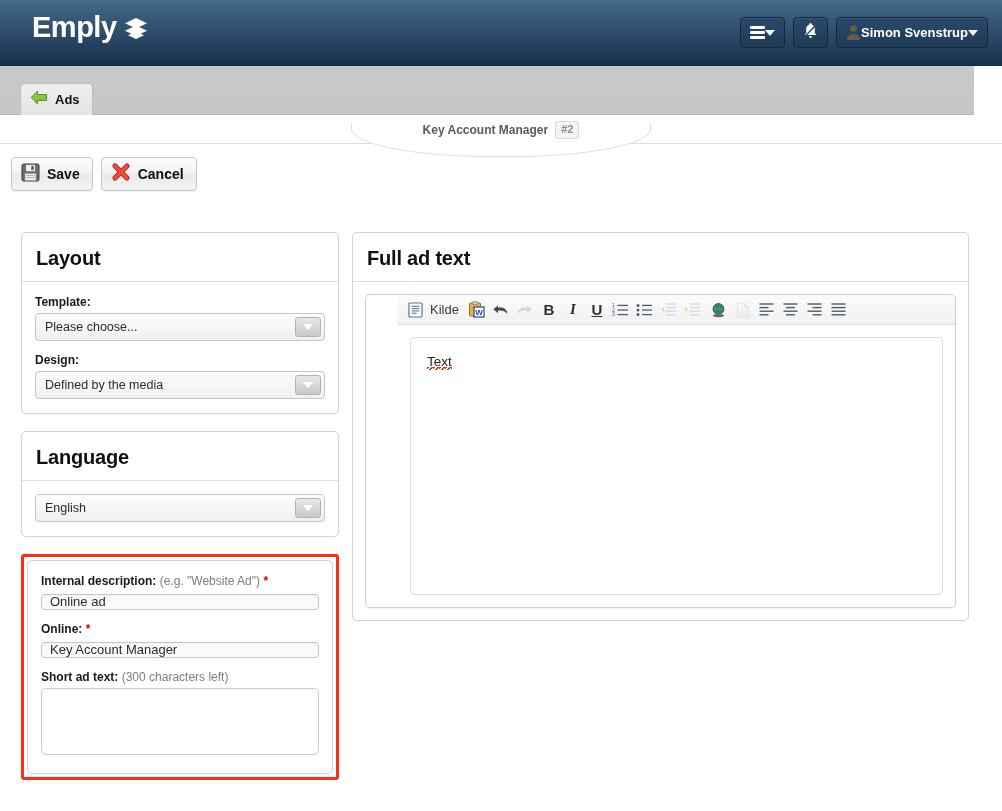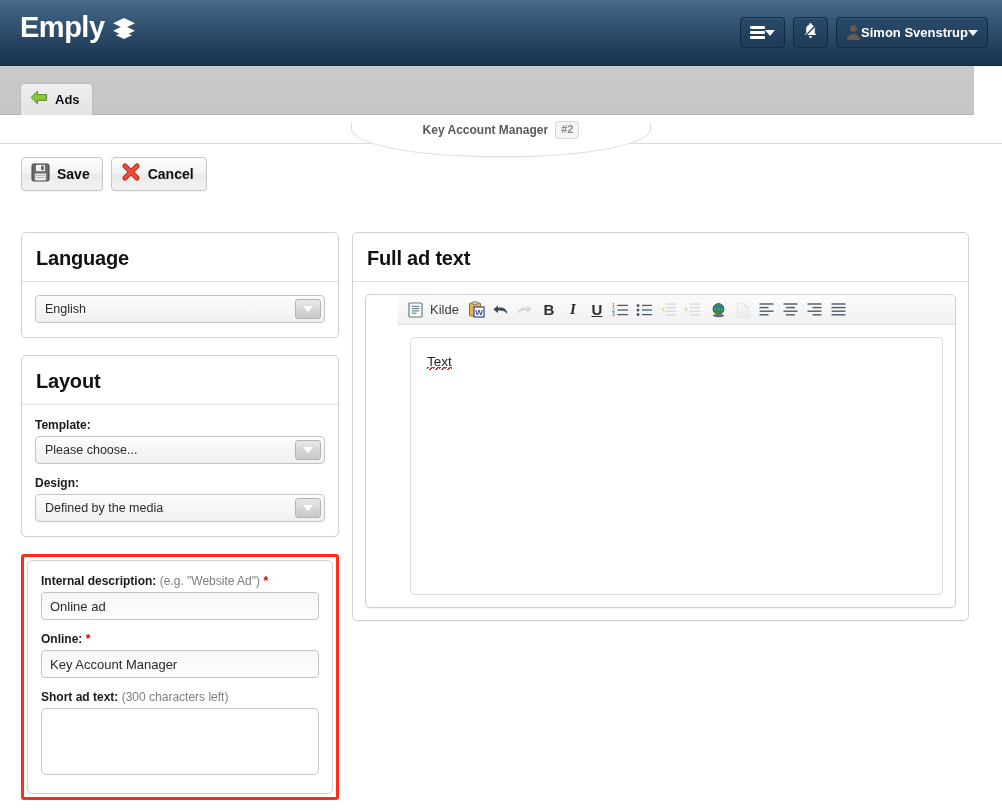--- a/index.html
+++ b/index.html
@@ -12,21 +12,21 @@
   }
 
   
   .topbar {
     position: relative;
     width: 1002px; height: 66px;
     background: linear-gradient(to bottom, #4a6d8c 0%, #3c5e7d 18%, #2c4a68 55%, #1d3a57 82%, #173350 100%);
     border-bottom: 1px solid #0f2840;
   }
   .logo {
-    position: absolute; left: 20px; top: 13px;
+    position: absolute; left: 32px; top: 13px;
     display: flex; align-items: center; gap: 6px;
   }
   .logo-text {
     color: #ffffff;
     font-size: 29px;
     font-weight: bold;
     letter-spacing: -0.5px;
     line-height: 1;
   }
   .logo-mark { display: block; }
@@ -112,21 +112,21 @@
     font-size: 11px; font-weight: bold; color: #8a8a8a;
     background: #f4f4f4;
     border: 1px solid #d8d8d8;
     border-radius: 3px;
     padding: 2px 5px 3px;
     line-height: 1;
   }
 
   
   .actions {
-    position: absolute; left: 21px; top: 157px;
+    position: absolute; left: 11px; top: 157px;
     display: flex; gap: 8px;
   }
   .abtn {
     height: 34px;
     background: linear-gradient(to bottom, #fdfdfd 0%, #f2f2f2 48%, #e9e9e9 52%, #f4f4f4 100%);
     border: 1px solid #c6c6c6;
     border-radius: 4px;
     display: flex; align-items: center;
     padding: 0 12px 0 9px; gap: 7px;
     cursor: pointer;
@@ -186,21 +186,21 @@
 
   .flabel {
     font-size: 12px; font-weight: bold; color: #1a1a1a;
     margin-bottom: 4px; margin-top: 0;
   }
   .flabel .hint { font-weight: normal; color: #7e7e7e; }
   .req { color: #d00; font-weight: bold; }
   .gap { height: 12px; }
 
   .tinput {
-    width: 100%; height: 28px;
+    width: 100%; height: 16px;
     background: linear-gradient(to bottom, #f7f7f7 0%, #fcfcfc 100%);
     border: 1px solid #c4c4c4;
     border-radius: 4px;
     font-family: "Liberation Sans", sans-serif;
     font-size: 13px; color: #2b2b2b;
     padding: 0 8px;
     outline: none;
   }
   .tarea {
     width: 100%; height: 67px;
@@ -368,52 +368,52 @@
     </span>
     <span class="label">Cancel</span>
   </div>
 </div>
 
 <div class="main">
 
   <div class="col-left">
 
     <div class="panel">
-      <div class="panel-title">Language</div>
-      <div class="panel-body">
-        <div class="select">
-          <span class="val">English</span>
-          <span class="arrowbox">
-              <span class="chev"></span>
-            </span>
-        </div>
-      </div>
-    </div>
-
-    <div class="panel">
       <div class="panel-title">Layout</div>
       <div class="panel-body">
         <div class="flabel">Template:</div>
         <div class="select">
           <span class="val">Please choose...</span>
           <span class="arrowbox">
               <span class="chev"></span>
             </span>
         </div>
         <div class="gap"></div>
         <div class="flabel">Design:</div>
         <div class="select">
           <span class="val">Defined by the media</span>
           <span class="arrowbox">
               <span class="chev"></span>
             </span>
         </div>
       </div>
     </div>
 
+    <div class="panel">
+      <div class="panel-title">Language</div>
+      <div class="panel-body">
+        <div class="select">
+          <span class="val">English</span>
+          <span class="arrowbox">
+              <span class="chev"></span>
+            </span>
+        </div>
+      </div>
+    </div>
+
     <div class="highlight">
       <div class="panel">
         <div class="panel-body">
 
           <div class="flabel">
             <span>Internal description:</span>
             <span class="hint">(e.g. "Website Ad")</span>
             <span class="req">*</span>
           </div>
           <input class="tinput" type="text" value="Online ad" style="">

